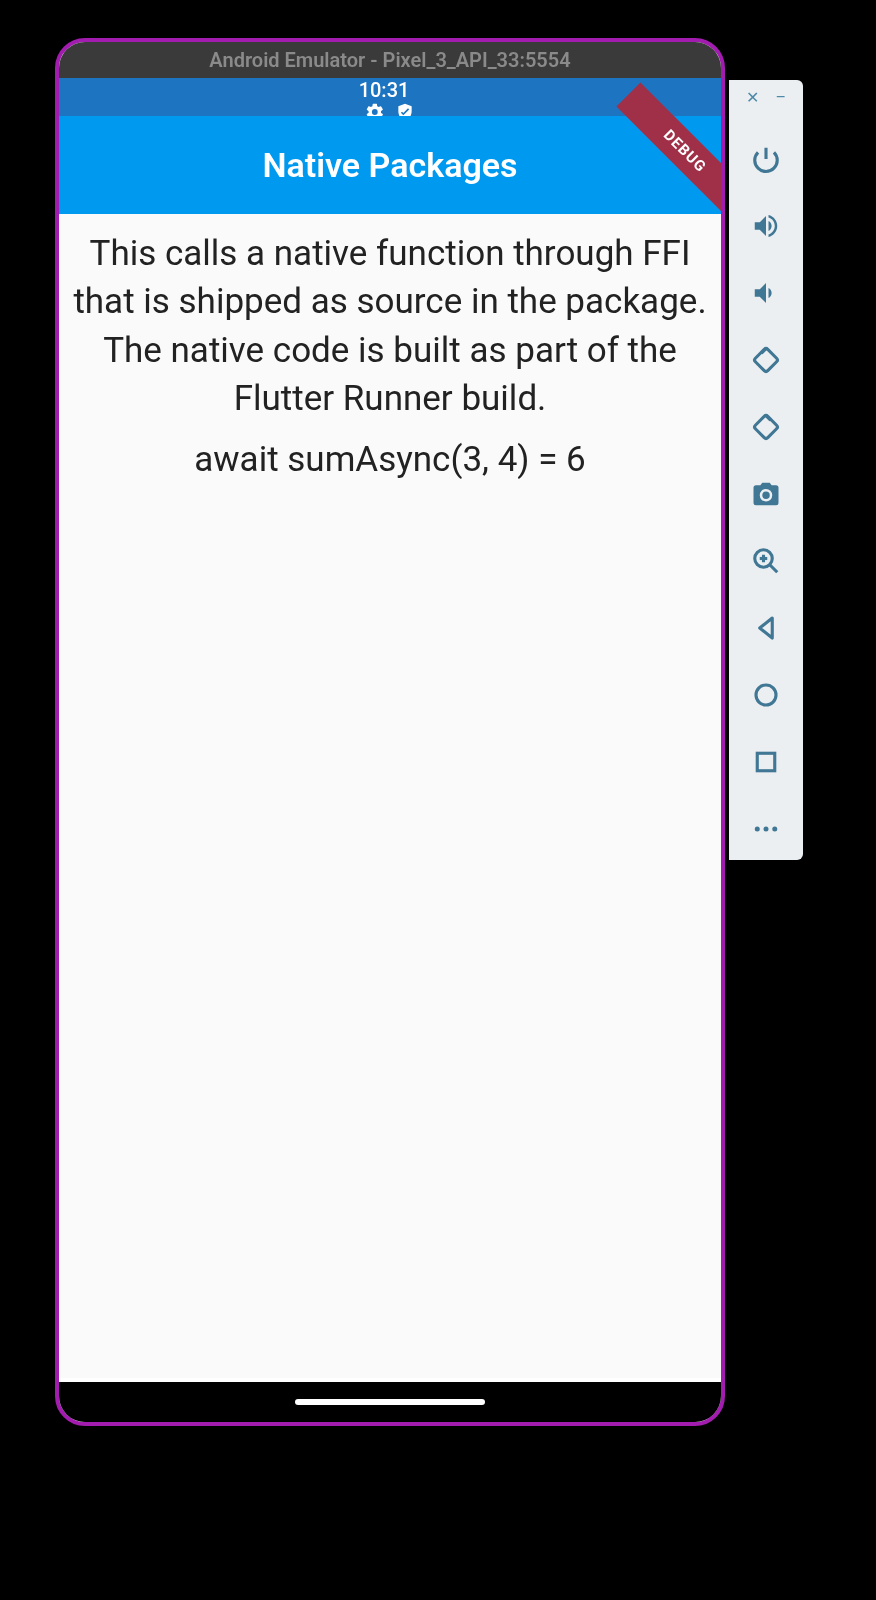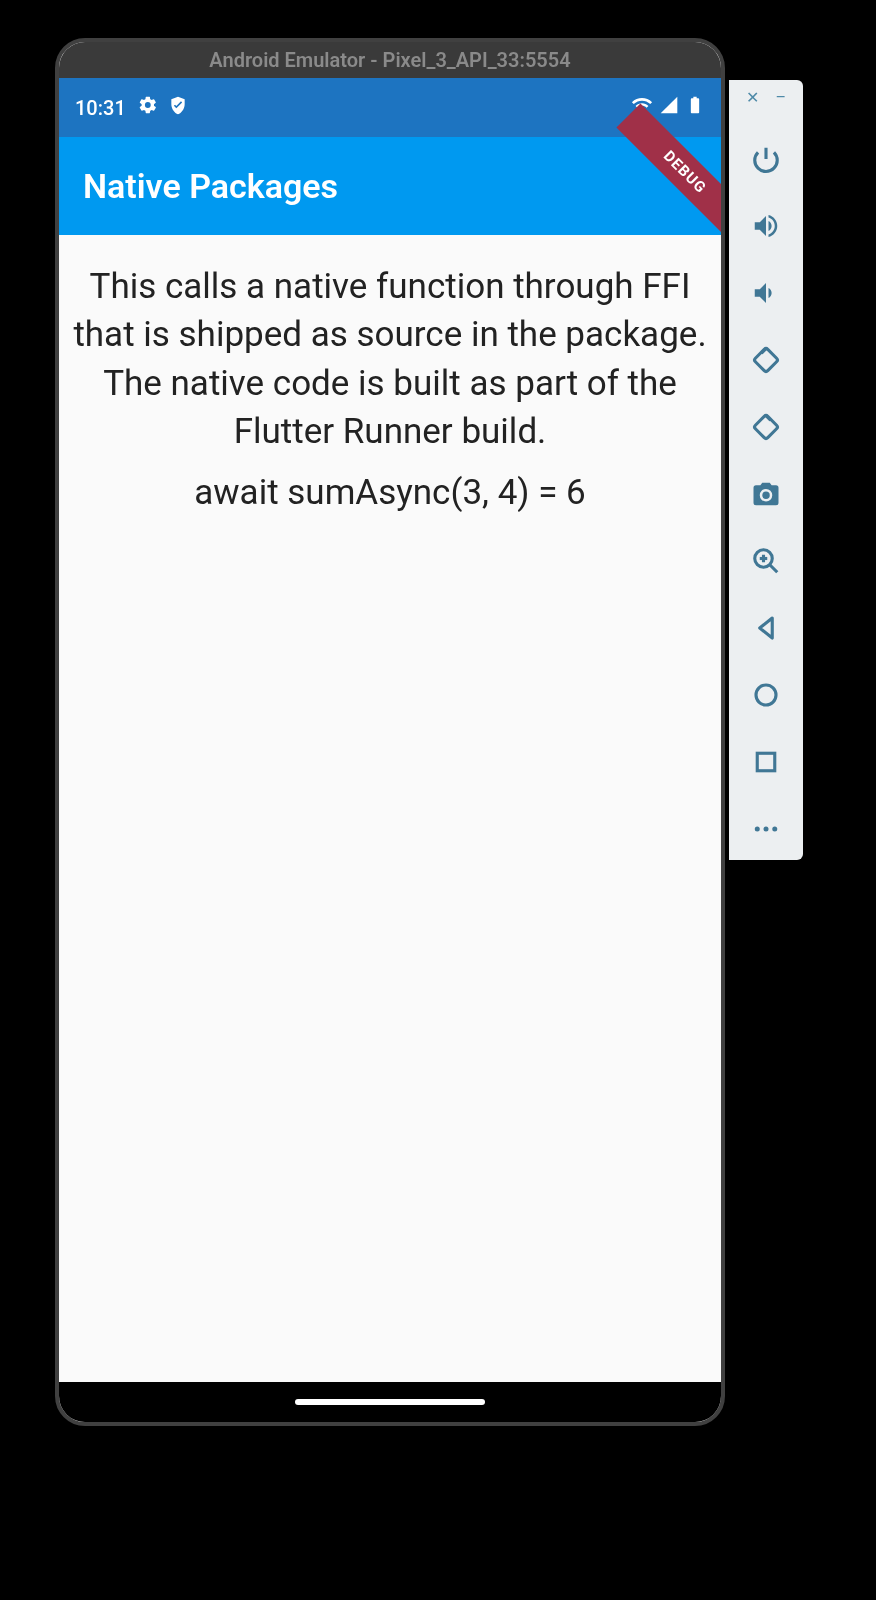--- a/index.html
+++ b/index.html
@@ -10,78 +10,80 @@
     font-family: Roboto, Arial, sans-serif;
     position: relative;
     overflow: hidden;
   }
   .emulator-frame {
     position: absolute;
     left: 55px;
     top: 38px;
     width: 670px;
     height: 1388px;
-    border: 4px solid #404040;
+    border: 4px solid #a21caf;
     border-radius: 30px;
     background: #fff;
     overflow: hidden;
   }
   .emulator-titlebar {
     height: 36px;
     background: #3a3a3a;
     color: #8a8a8a;
     font-size: 20px;
     font-weight: 600;
     text-align: center;
     line-height: 36px;
   }
   .statusbar {
-    height: 59px;
+    height: 38px;
     background: #1d74c1;
     color: #fff;
     display: flex;
     align-items: center;
     padding: 0 16px;
     font-size: 20px;
     font-weight: 500;
+    flex-direction: column;
   }
   .statusbar .clock { margin-right: 12px; }
   .statusbar .status-icons-left { display: flex; gap: 10px; align-items: center; }
   .statusbar .spacer { flex: 1; }
   .statusbar .status-icons-right { display: flex; gap: 6px; align-items: center; }
   .appbar {
     height: 98px;
     background: #0099f0;
     color: #fff;
     display: flex;
     align-items: center;
     padding: 0 24px;
     font-size: 34px;
     font-weight: 600;
     position: relative;
+    justify-content: center;
   }
   .debug-banner {
     position: absolute;
     top: 18px;
     right: -44px;
     width: 160px;
     height: 34px;
     background: #a03048;
     color: #fff;
     font-size: 15px;
     font-weight: 700;
     text-align: center;
     line-height: 34px;
     transform: rotate(45deg);
     letter-spacing: 1px;
   }
   .app-content {
     background: #fafafa;
     height: calc(100% - 36px - 42px - 98px - 40px);
-    padding: 28px 14px;
+    padding: 16px 14px;
     text-align: center;
     color: #222;
   }
   .app-content .desc {
     font-size: 35px;
     line-height: 1.38;
     font-weight: 400;
   }
   .app-content .result {
     font-size: 35px;

